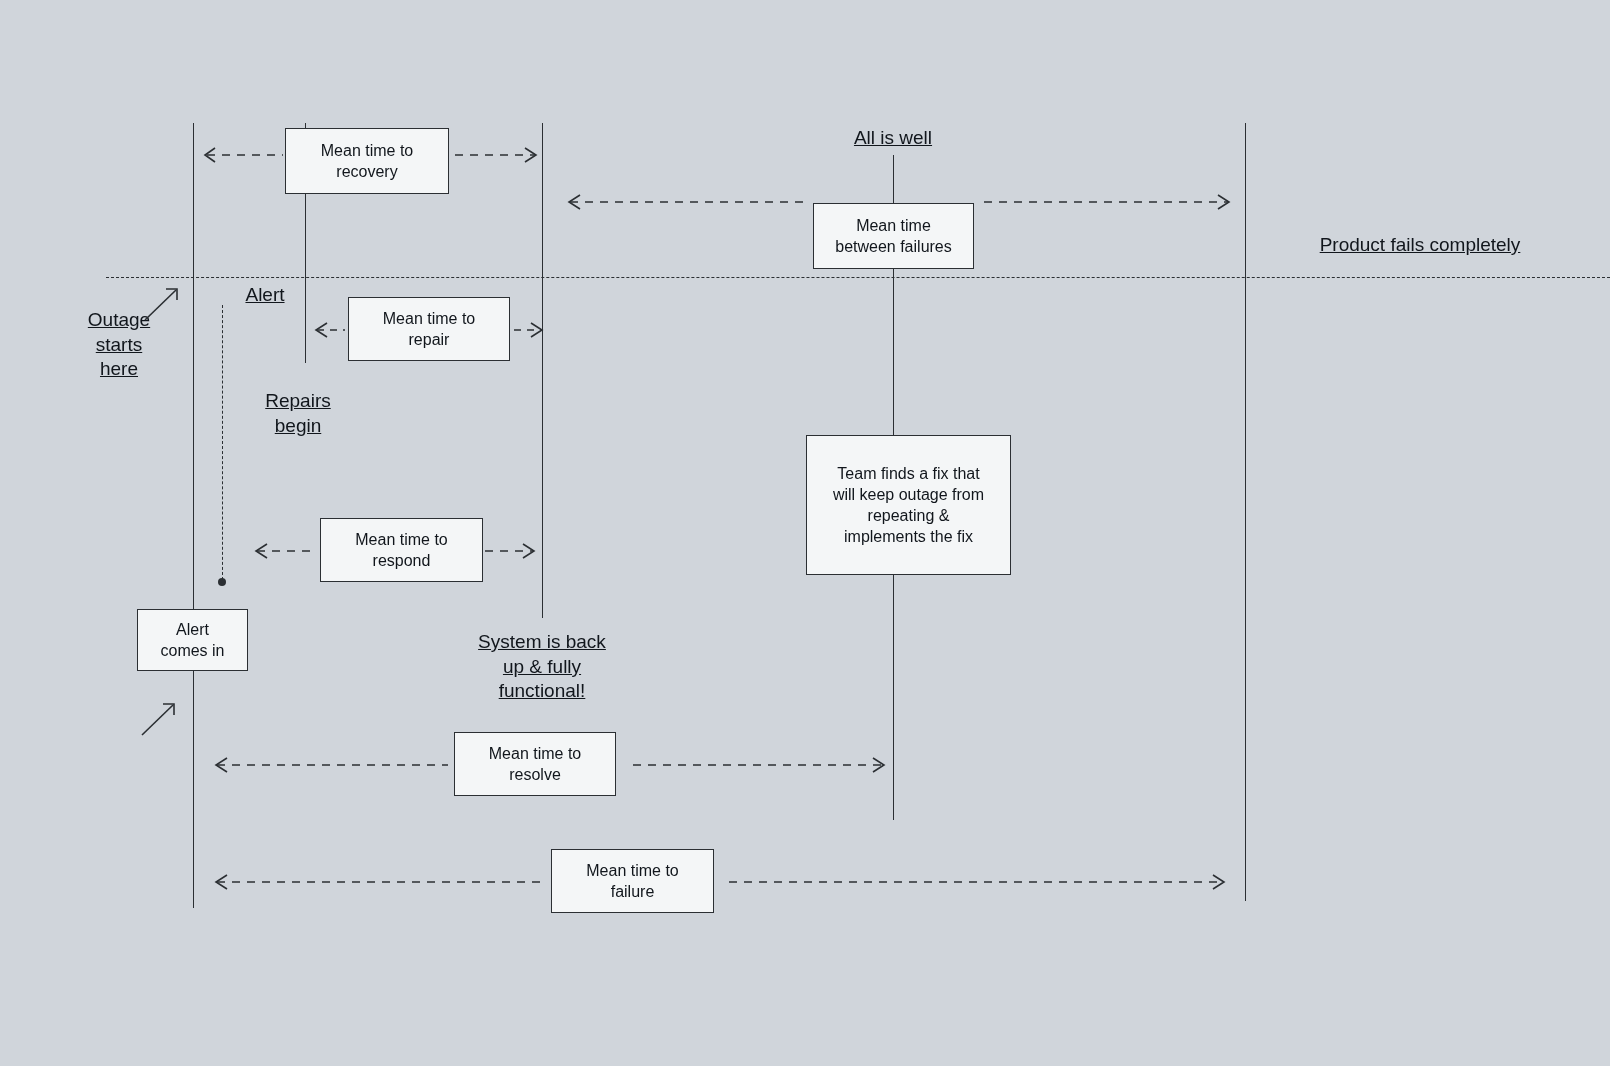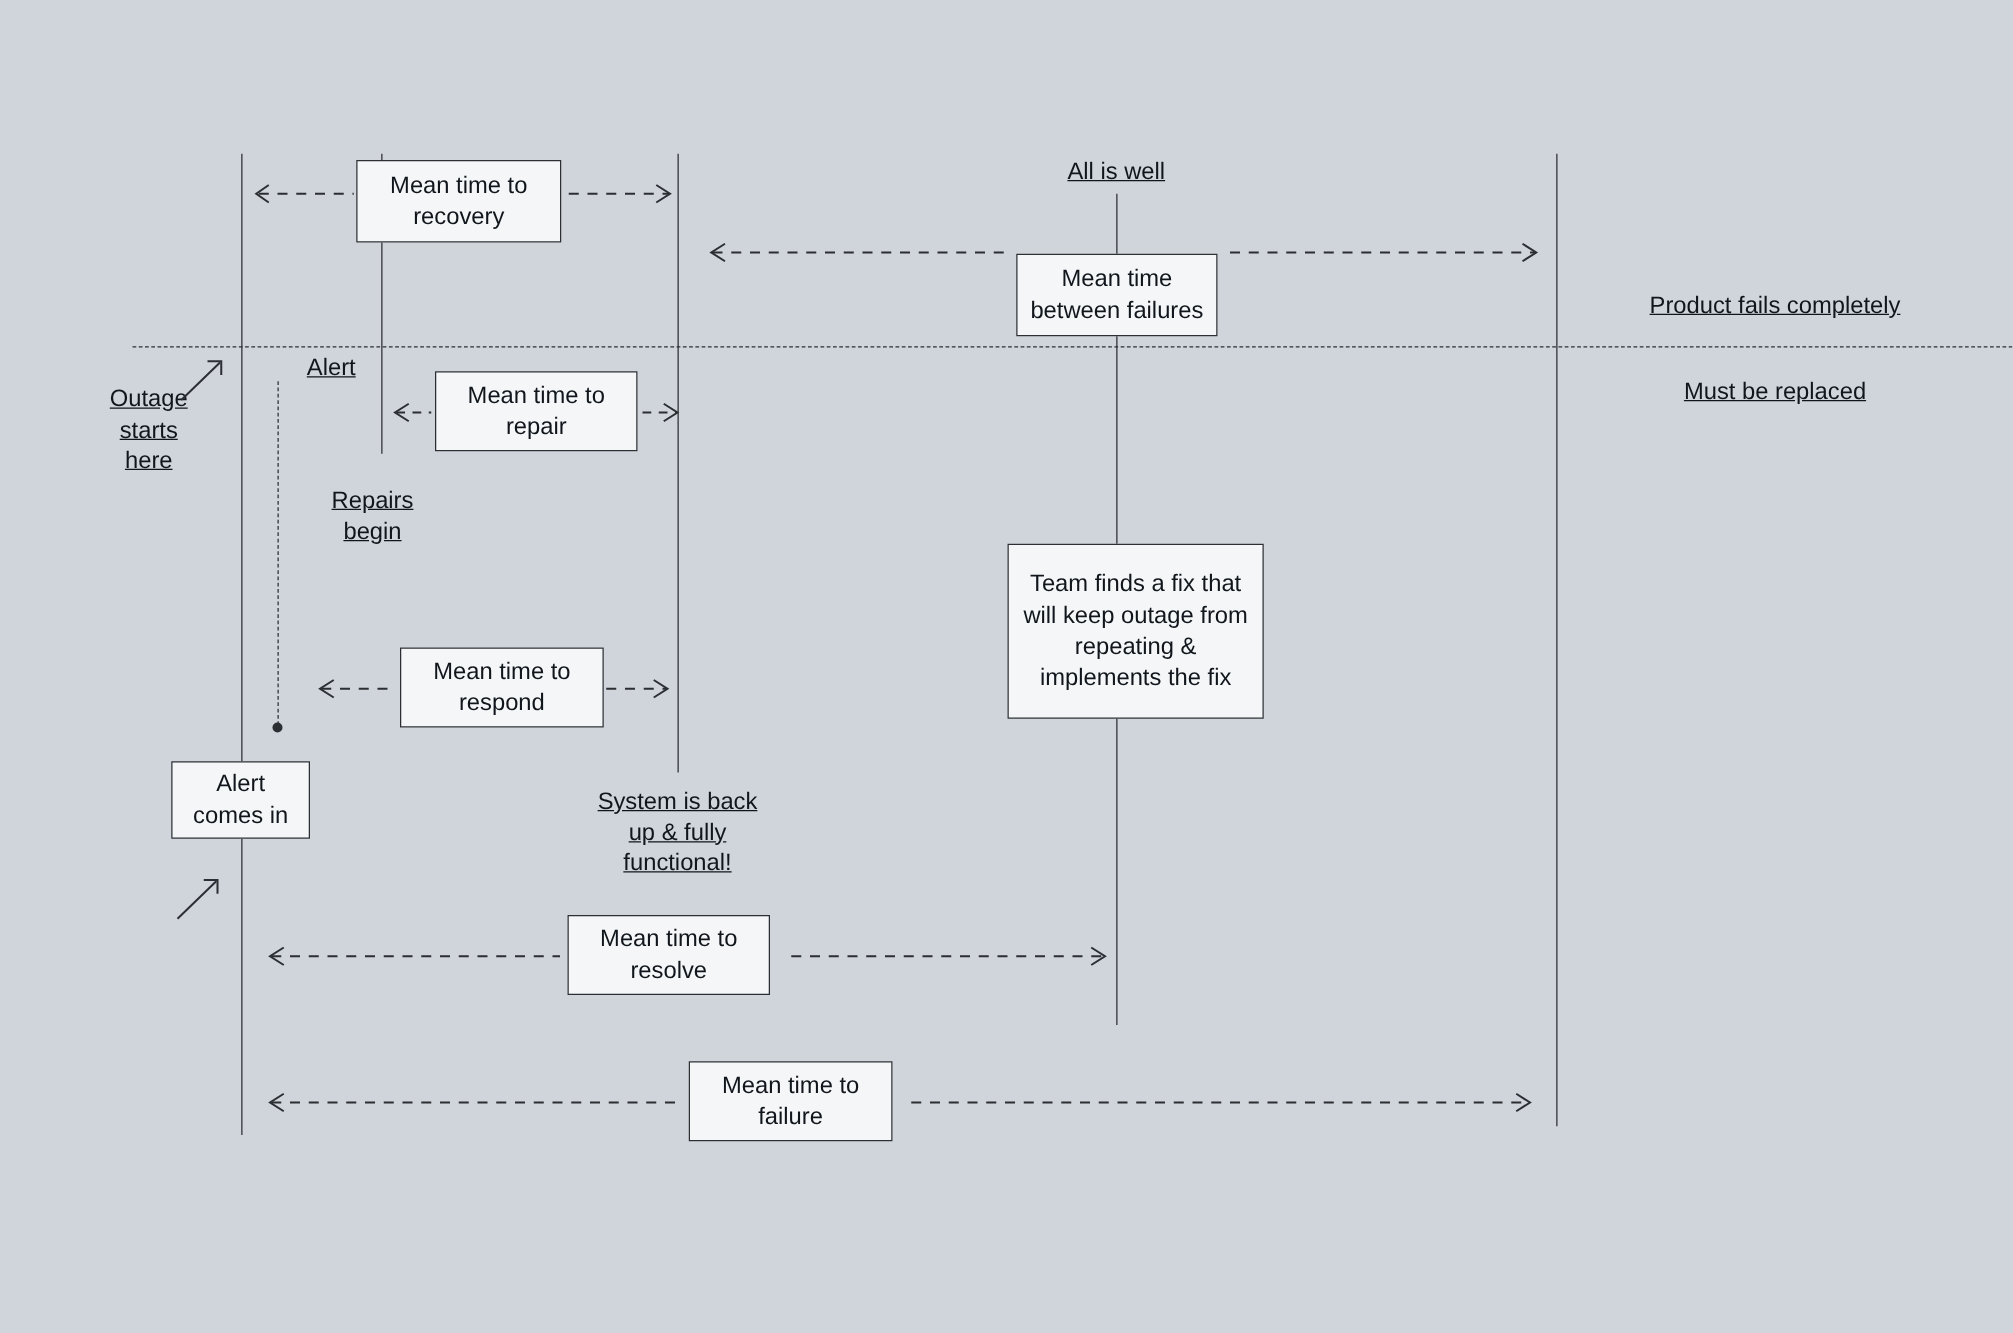--- a/index.html
+++ b/index.html
@@ -40,21 +40,21 @@
   }
   .box {
     position: absolute;
     background: #f4f6f7;
     border: 1.4px solid #2b2f33;
     box-sizing: border-box;
     display: flex;
     align-items: center;
     justify-content: center;
     text-align: center;
-    font-size: 19px;
+    font-size: 16px;
     line-height: 1.32;
     padding: 4px 8px;
     white-space: pre-line;
   }
   .label {
     position: absolute;
     font-size: 19px;
     line-height: 1.3;
     text-align: center;
     white-space: pre-line;
@@ -111,21 +111,20 @@
     <path d="M 658 8 L 669 15 L 658 22"></path>
   </svg>
   <div class="box" style="left:813px; top:170px; width:161px; height:66px;margin-top:33px;">Mean time
 between failures</div>
 
 
   <div class="label left" style="left:1270px; top:233px; width:300px;">Product fails completely</div>
 
   <div class="label left" style="left:205px; top:283px; width:120px;">Alert</div>
 
-  <div class="label left" style="left:1270px; top:302px; width:300px;">Must be replaced</div>
 
   <div class="label" style="left:76px; top:308px; width:86px;">Outage
 starts
 here</div>
   <svg class="arrowsvg" style="left:143px; top:285px; width:50px; height:38px;">
     <line x1="2" y1="35" x2="33" y2="5"></line>
     <path d="M 23 4 L 34 4 L 34 15"></path>
   </svg>
 
   <svg class="arrowsvg" style="left:307px; top:315px; width:238px; height:30px;">

